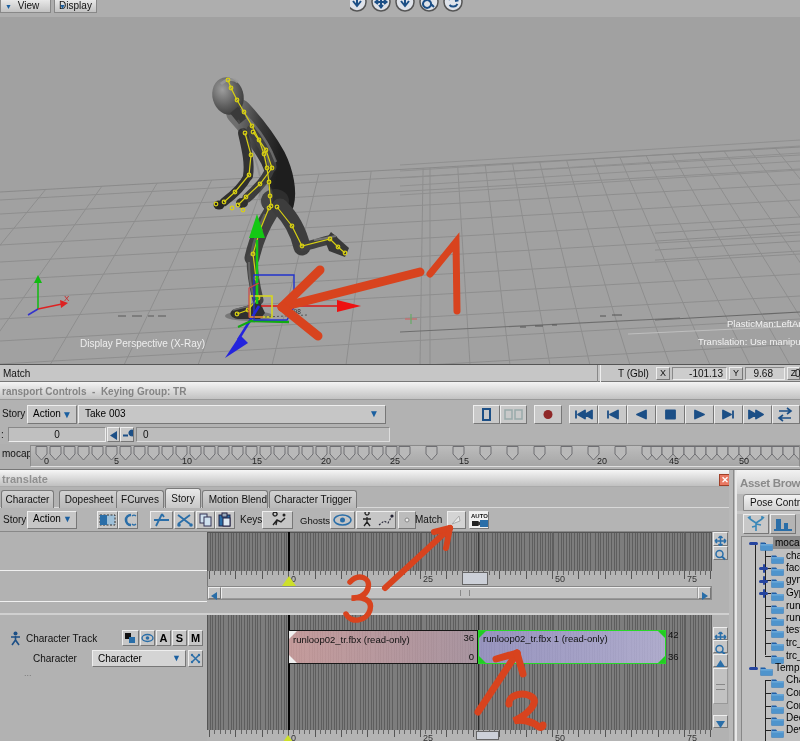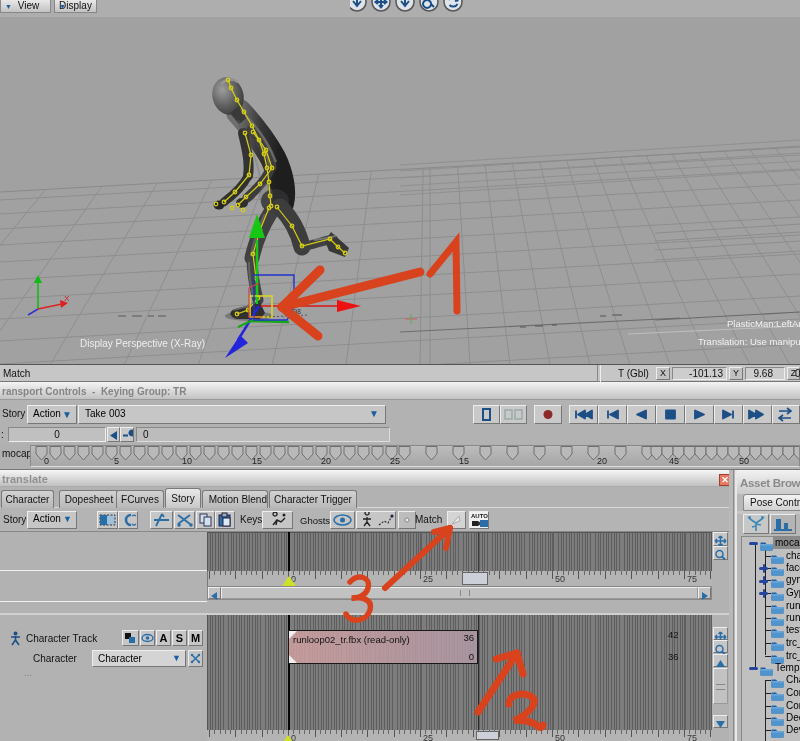--- a/index.html
+++ b/index.html
@@ -460,20 +460,28 @@
     <div style="position:absolute;left:283px;top:265px;width:0;height:0;border-left:5px solid transparent;border-right:5px solid transparent;border-bottom:7px solid #cde02a;"></div>
     <div style="position:absolute;left:476px;top:261px;width:23px;height:9px;background:#ccd0d8;border:1px solid #666;box-sizing:border-box;"></div>
     <div style="position:absolute;left:288px;top:160px;width:190px;height:34px;background:linear-gradient(90deg,#d4a2a2,#b29aa8);border:1px solid #181818;box-sizing:border-box;">
       <div style="position:absolute;left:0;top:0;width:100%;height:100%;background:repeating-linear-gradient(90deg,#7d7d7d 0px,#7d7d7d 1.7px,#5e5e5e 1.7px,#5e5e5e 2.64px);opacity:0.18;"></div>
       <div style="position:absolute;left:4px;top:3px;font-size:9.5px;color:#111;white-space:nowrap;">runloop02_tr.fbx (read-only)</div>
       <div style="position:absolute;left:0;top:0;width:0;height:0;border-top:8px solid #f0f0f0;border-right:8px solid transparent;"></div>
       <div style="position:absolute;left:0;bottom:0;width:0;height:0;border-bottom:8px solid #f0f0f0;border-right:8px solid transparent;"></div>
       <div style="position:absolute;right:3px;top:1px;font-size:9.5px;color:#111;">36</div>
       <div style="position:absolute;right:3px;bottom:1px;font-size:9.5px;color:#111;">0</div>
     </div>
+    <div style="position:absolute;left:478px;top:160px;width:188px;height:34px;background:linear-gradient(90deg,#9c98ca,#b8b4da);border:1.5px solid #28d828;box-sizing:border-box;">
+      <div style="position:absolute;left:0;top:0;width:100%;height:100%;background:repeating-linear-gradient(90deg,#7d7d7d 0px,#7d7d7d 1.7px,#5e5e5e 1.7px,#5e5e5e 2.64px);opacity:0.15;"></div>
+      <div style="position:absolute;left:4px;top:2px;font-size:9.5px;color:#111;white-space:nowrap;">runloop02_tr.fbx 1 (read-only)</div>
+      <div style="position:absolute;left:0;top:0;width:0;height:0;border-top:7px solid #22cc22;border-right:7px solid transparent;"></div>
+      <div style="position:absolute;left:0;bottom:0;width:0;height:0;border-bottom:7px solid #22cc22;border-right:7px solid transparent;"></div>
+      <div style="position:absolute;right:0;top:0;width:0;height:0;border-top:7px solid #22cc22;border-left:7px solid transparent;"></div>
+      <div style="position:absolute;right:0;bottom:0;width:0;height:0;border-bottom:7px solid #22cc22;border-left:7px solid transparent;"></div>
+    </div>
     <div style="position:absolute;left:668px;top:159px;font-size:9.5px;color:#111;">42</div>
     <div style="position:absolute;left:668px;top:181px;font-size:9.5px;color:#111;">36</div>
     <svg style="position:absolute;left:9px;top:161px;" width="13" height="15" viewBox="0 0 13 15">
       <circle cx="6.5" cy="2.5" r="2" fill="#1c4f86"></circle>
       <path d="M6.5,5 L6.5,9 M2,6 L11,6 M6.5,9 L3,14 M6.5,9 L10,14" stroke="#1c4f86" stroke-width="1.6" fill="none"></path>
     </svg>
     <div style="position:absolute;left:26px;top:163px;font-size:10px;color:#111;">Character Track</div>
     <div style="position:absolute;left:122px;top:160px;width:17px;height:16px;background:#c6c6c6;border:1px solid #777;border-top-color:#eee;border-left-color:#eee;box-sizing:border-box;"><svg width="15" height="14">
         <rect x="2" y="2" width="6" height="6" fill="#111"></rect>
         <rect x="6" y="6" width="6" height="6" fill="#2a6ea8"></rect>

